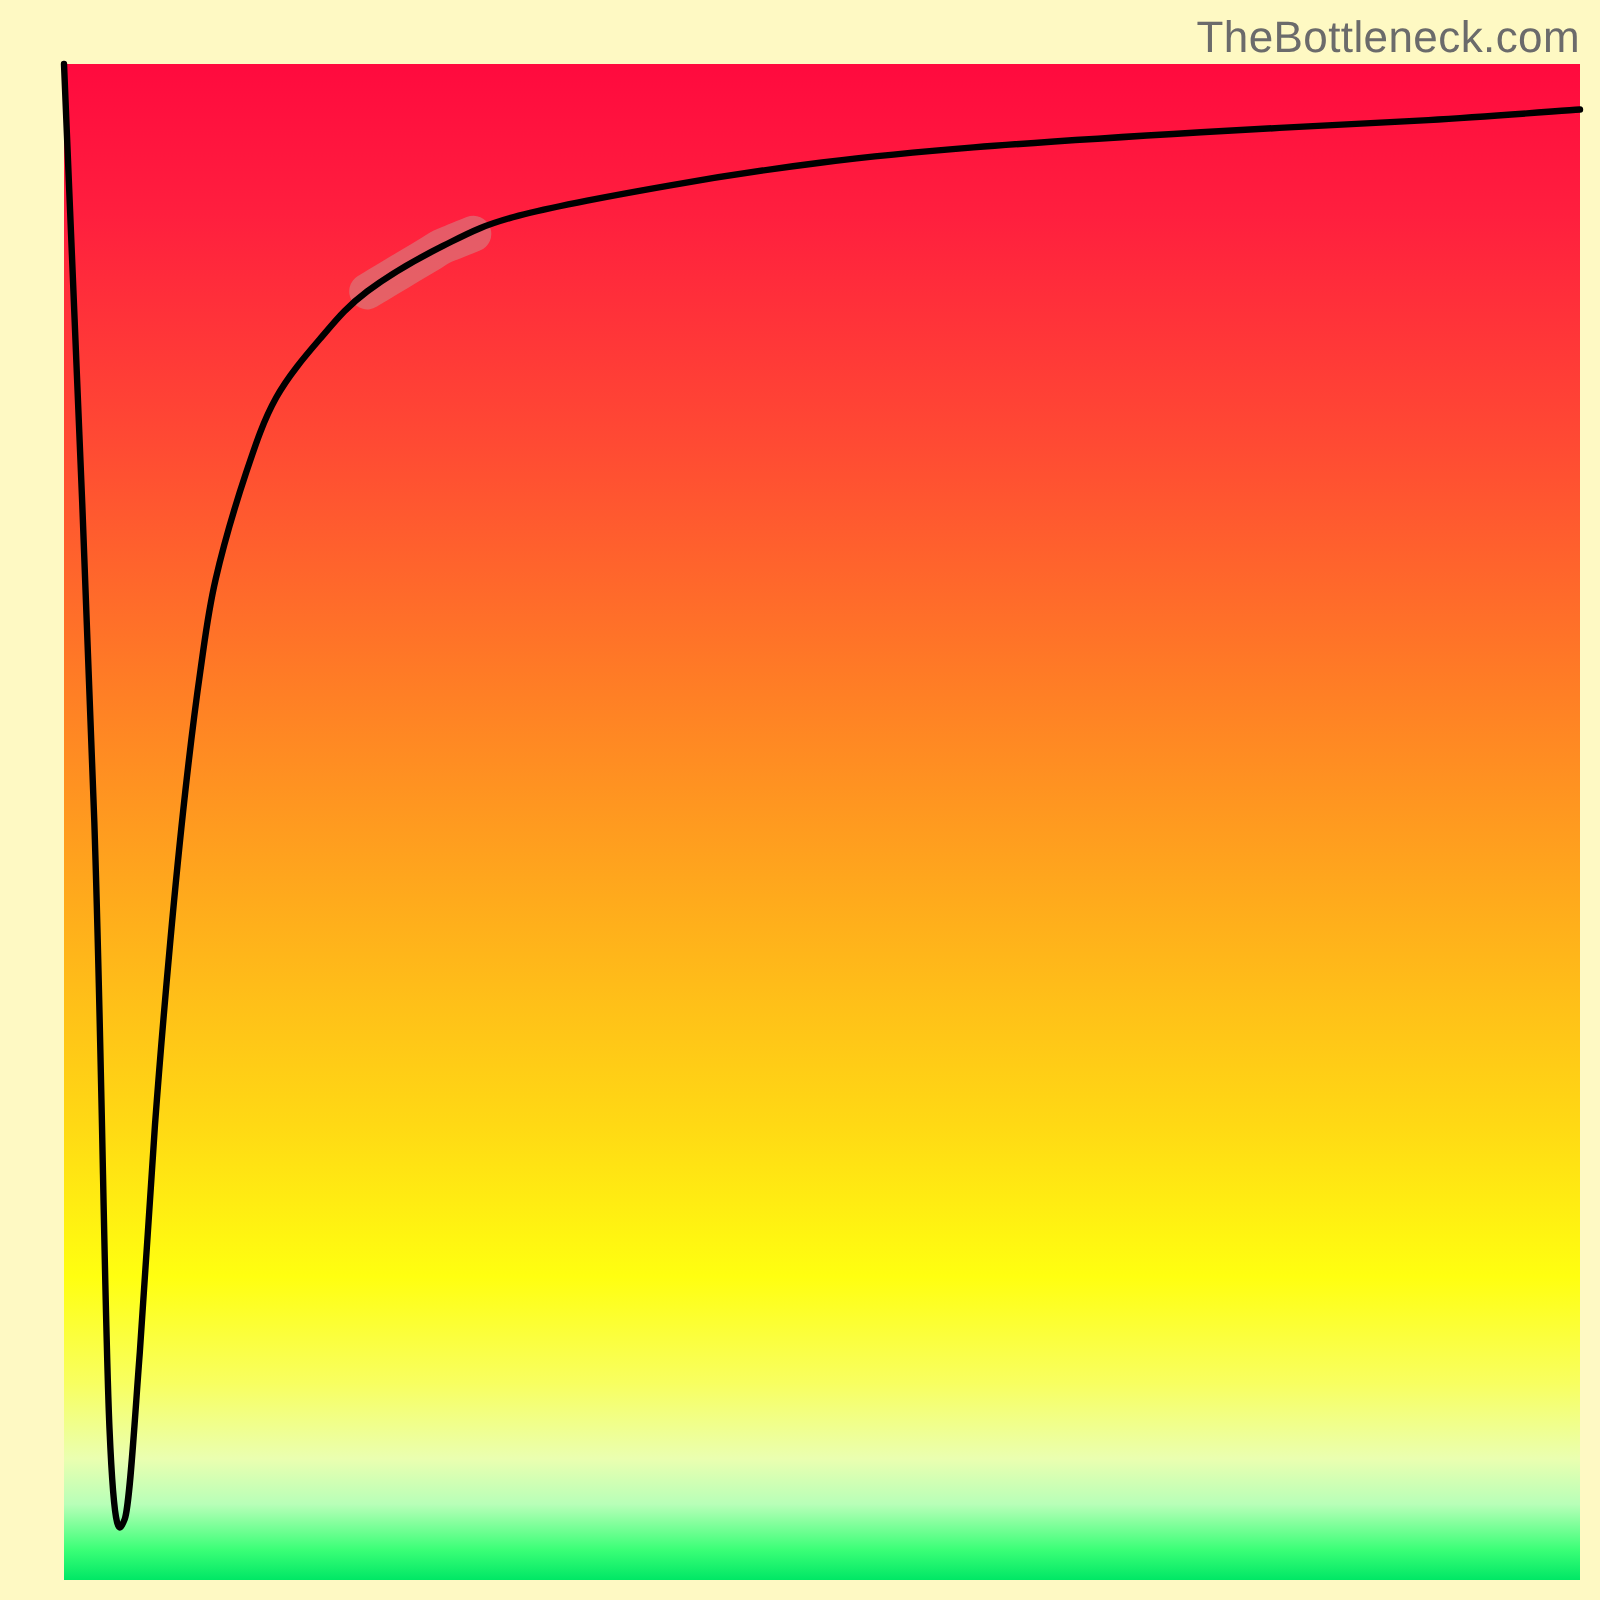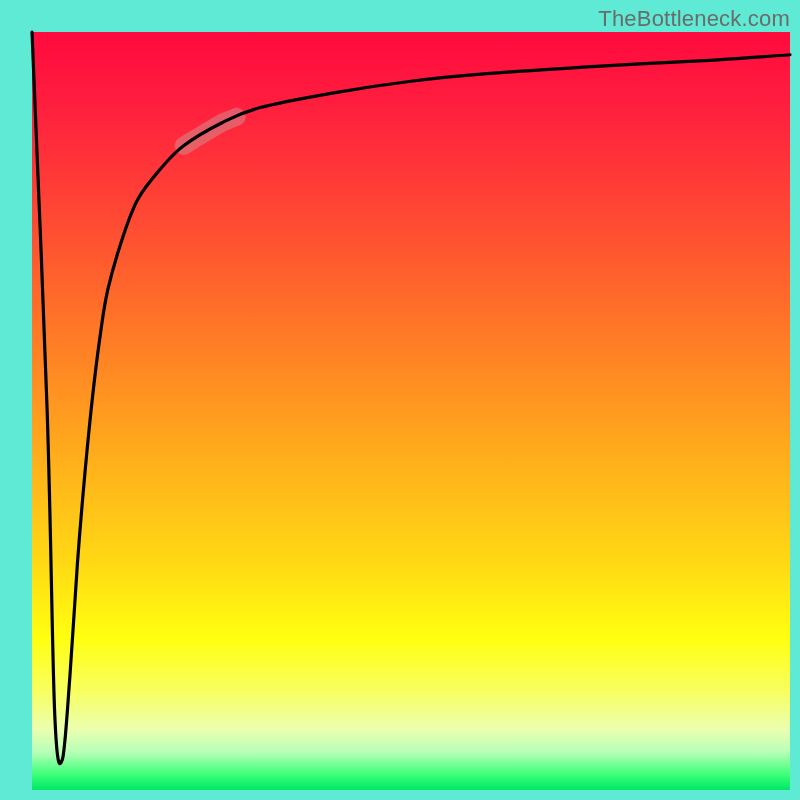--- a/index.html
+++ b/index.html
@@ -8,21 +8,21 @@
     width: 800px;
     height: 800px;
     background: #000;
     overflow: hidden;
     font-family: Arial, Helvetica, sans-serif;
   }
   .frame {
     position: relative;
     width: 800px;
     height: 800px;
-    background: #5eead4;
+    background: #fef9c3;
   }
   .plot-area {
     position: absolute;
     left: 32px;
     top: 32px;
     width: 758px;
     height: 758px;
     
     background: linear-gradient(
       to bottom,

